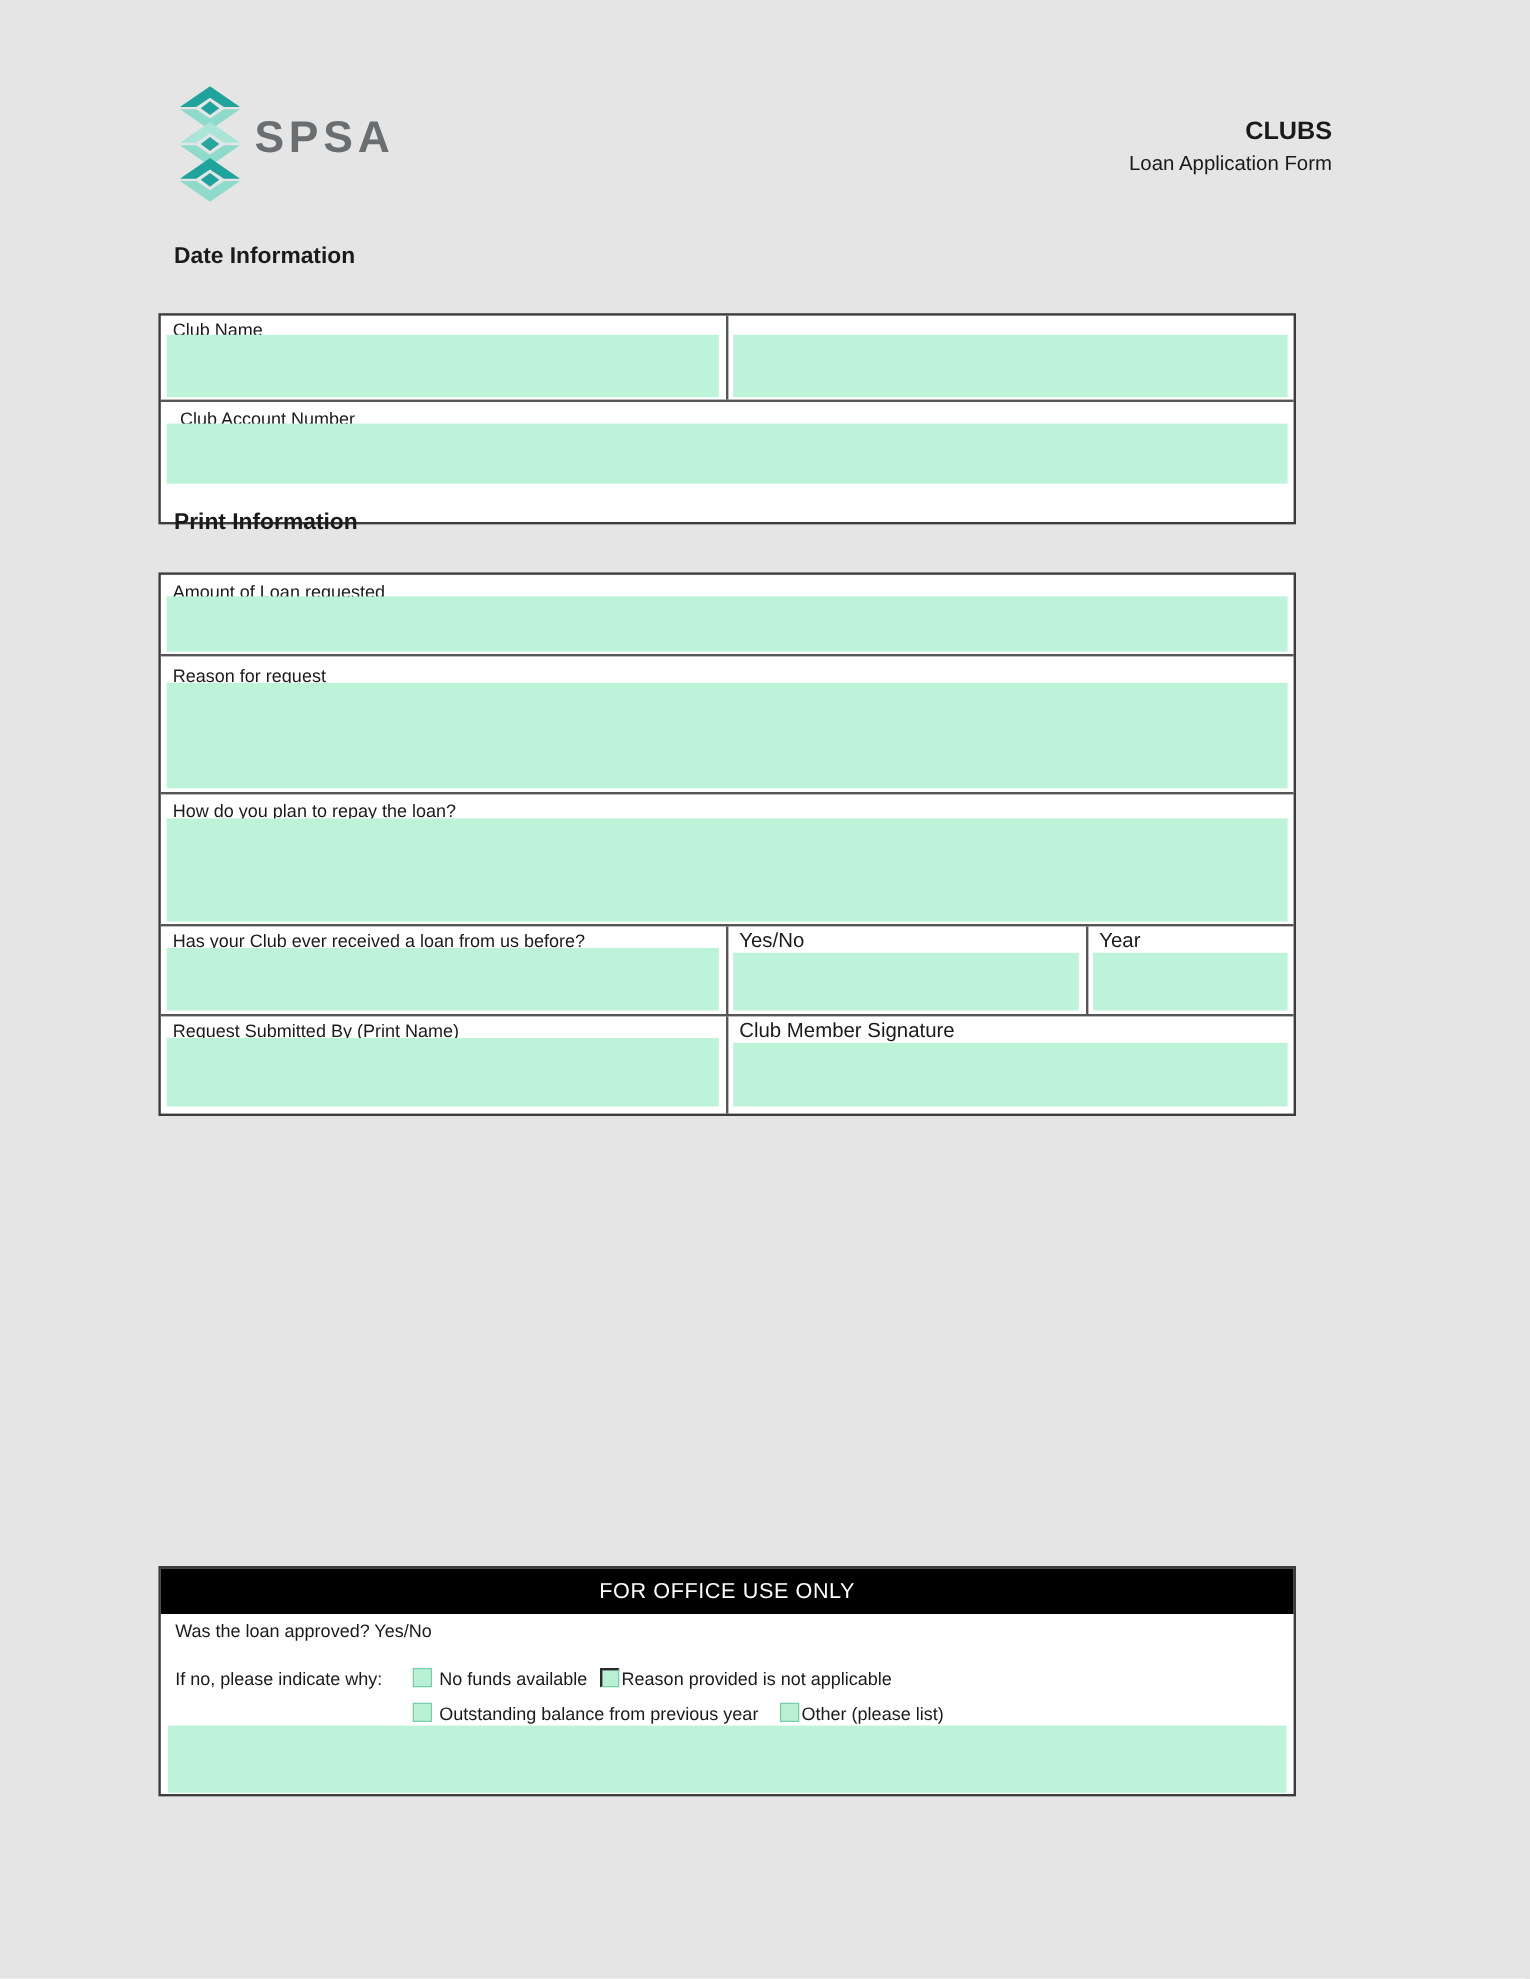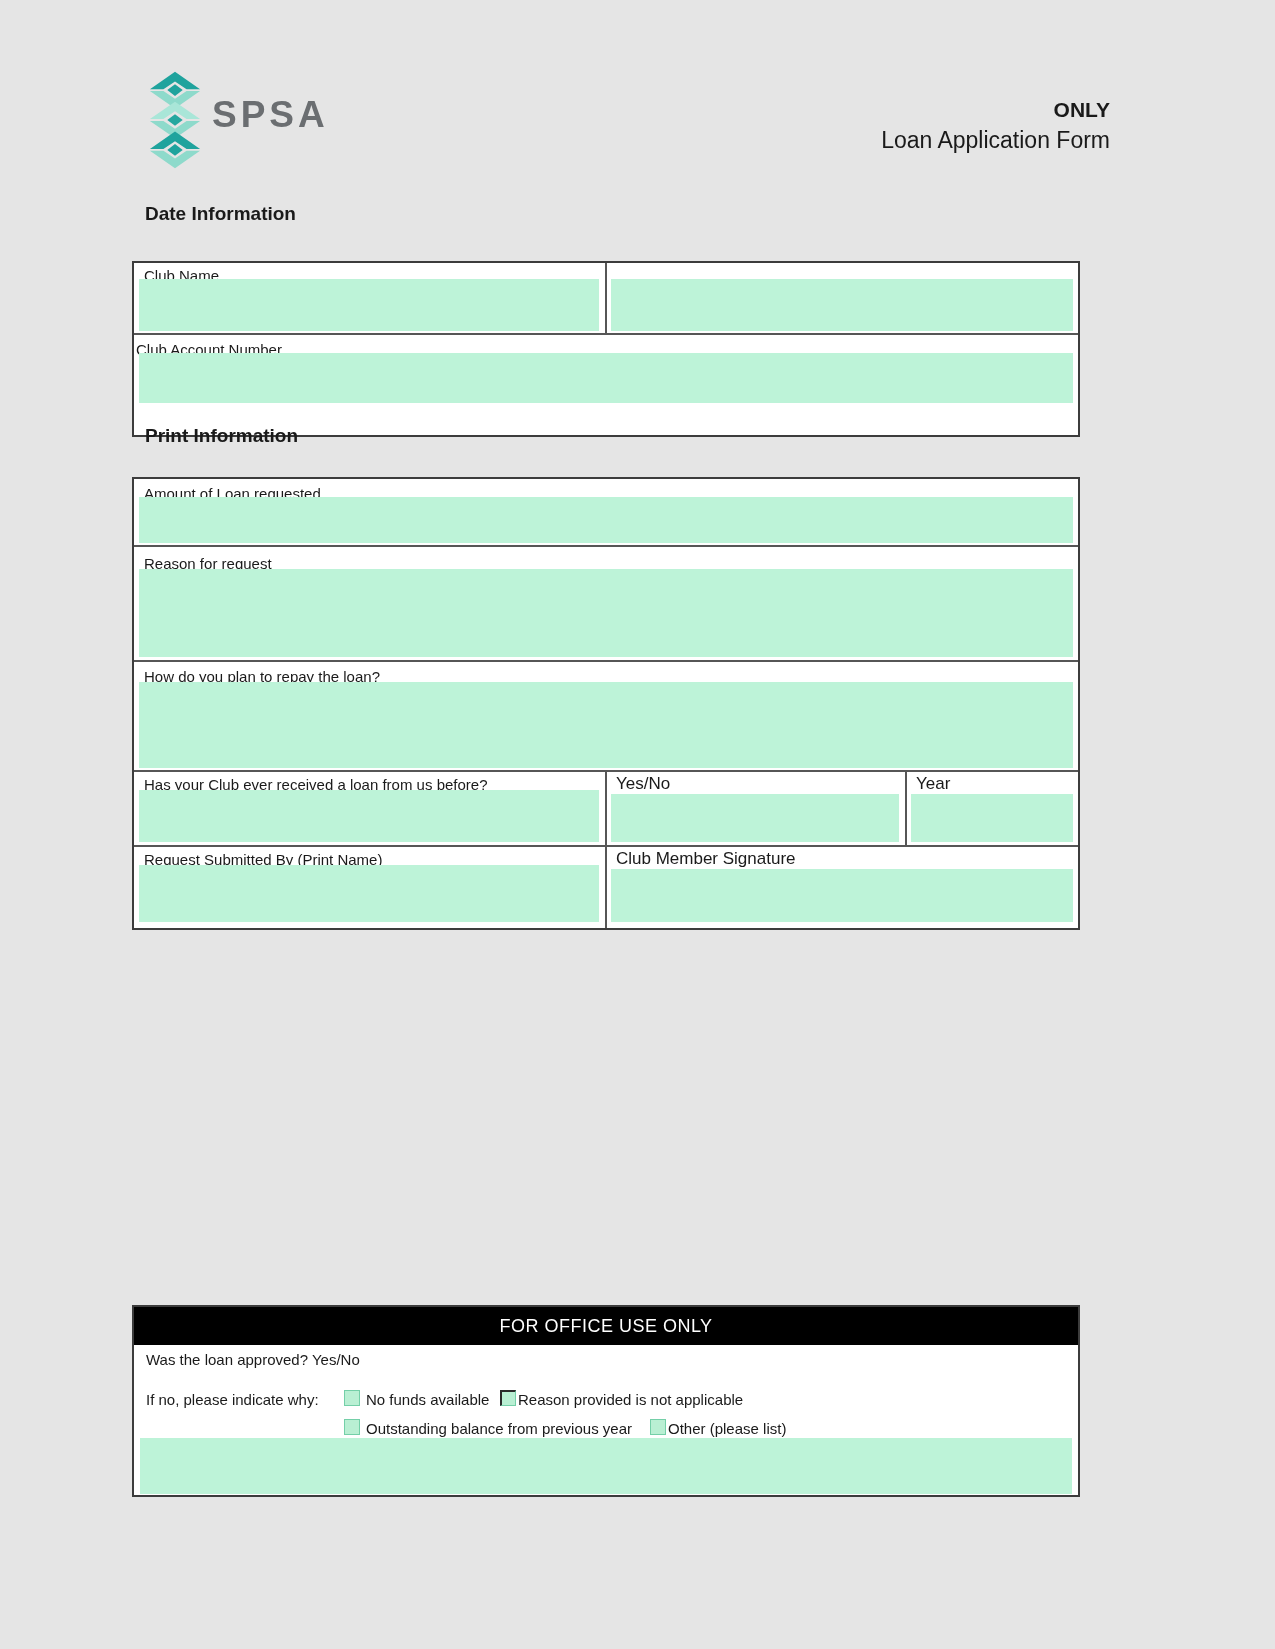--- a/index.html
+++ b/index.html
@@ -8,21 +8,21 @@
     font-family:"Liberation Sans", sans-serif; color:#1a1a1a; overflow:hidden;
   }
   
   .logo-icon { position:absolute; left:148px; top:70px; width:54px; height:100px; }
   .logo-text {
     position:absolute; left:212px; top:94px; font-size:37px; font-weight:600;
     color:#6b6e71; letter-spacing:4px;
   }
   .title-block { position:absolute; right:165px; top:98px; text-align:right; }
   .title-doc-type { font-size:21px; font-weight:700; line-height:1.1; }
-  .title-doc-name { font-size:23px; font-weight:400; line-height:1.2; margin-top:6px; }
+  .title-doc-name { font-size:17px; font-weight:400; line-height:1.2; margin-top:6px; }
 
   
   .section-heading { position:absolute; left:145px; font-size:19px; font-weight:700; }
   .heading-club { top:203px; }
   .heading-loan { top:425px; }
 
   
   .form-box { position:absolute; left:132px; width:948px; border:2px solid #3c3c3c; box-sizing:border-box; background:#ffffff; }
   .club-box { top:261px; height:176px; }
   .loan-box { top:477px; height:453px; }
@@ -62,37 +62,37 @@
     <path d="M2,51 L16,51 L28,59 L40,51 L54,51 L28,69 Z" fill="#8edacb"></path>
     <path d="M28,44 L36,50 L28,56 L20,50 Z" fill="#25a79f"></path>
 
     <path d="M2,80 L28,62 L54,80 L40,80 L28,72 L16,80 Z" fill="#1fa39d"></path>
     <path d="M2,82 L16,82 L28,90 L40,82 L54,82 L28,100 Z" fill="#8edacb"></path>
     <path d="M28,75 L36,81 L28,87 L20,81 Z" fill="#1fa39d"></path>
   </svg>
   <div class="logo-text">SPSA</div>
 
   <div class="title-block">
-    <div class="title-doc-type">ONLY</div>
+    <div class="title-doc-type">CLUBS</div>
     <div class="title-doc-name">Loan Application Form</div>
   </div>
 
   <div class="section-heading heading-club">Date Information</div>
 
   <div class="form-box club-box">
     <div class="v-divider" style="left:471px; top:0; height:70px;"></div>
     <div class="h-divider" style="top:70px;"></div>
 
     <div class="cell-label" style="left:10px; top:4px;">Club Name</div>
     <div class="green-field" style="left:5px; top:16px; width:460px; height:52px;"></div>
 
     <div class="cell-label" style="left:482px; top:4px;margin-top:28px;">Application Date</div>
     <div class="green-field" style="left:477px; top:16px; width:462px; height:52px;"></div>
 
-    <div class="cell-label" style="left:2px; top:78px;">Club Account Number</div>
+    <div class="cell-label" style="left:16px; top:78px;">Club Account Number</div>
     <div class="green-field" style="left:5px; top:90px; width:934px; height:50px;"></div>
   </div>
 
   <div class="section-heading heading-loan">Print Information</div>
 
   <div class="form-box loan-box">
 
     <div class="cell-label" style="left:10px; top:6px;">Amount of Loan requested</div>
     <div class="green-field" style="left:5px; top:18px; width:934px; height:46px;"></div>
     <div class="h-divider" style="top:66px;"></div>

